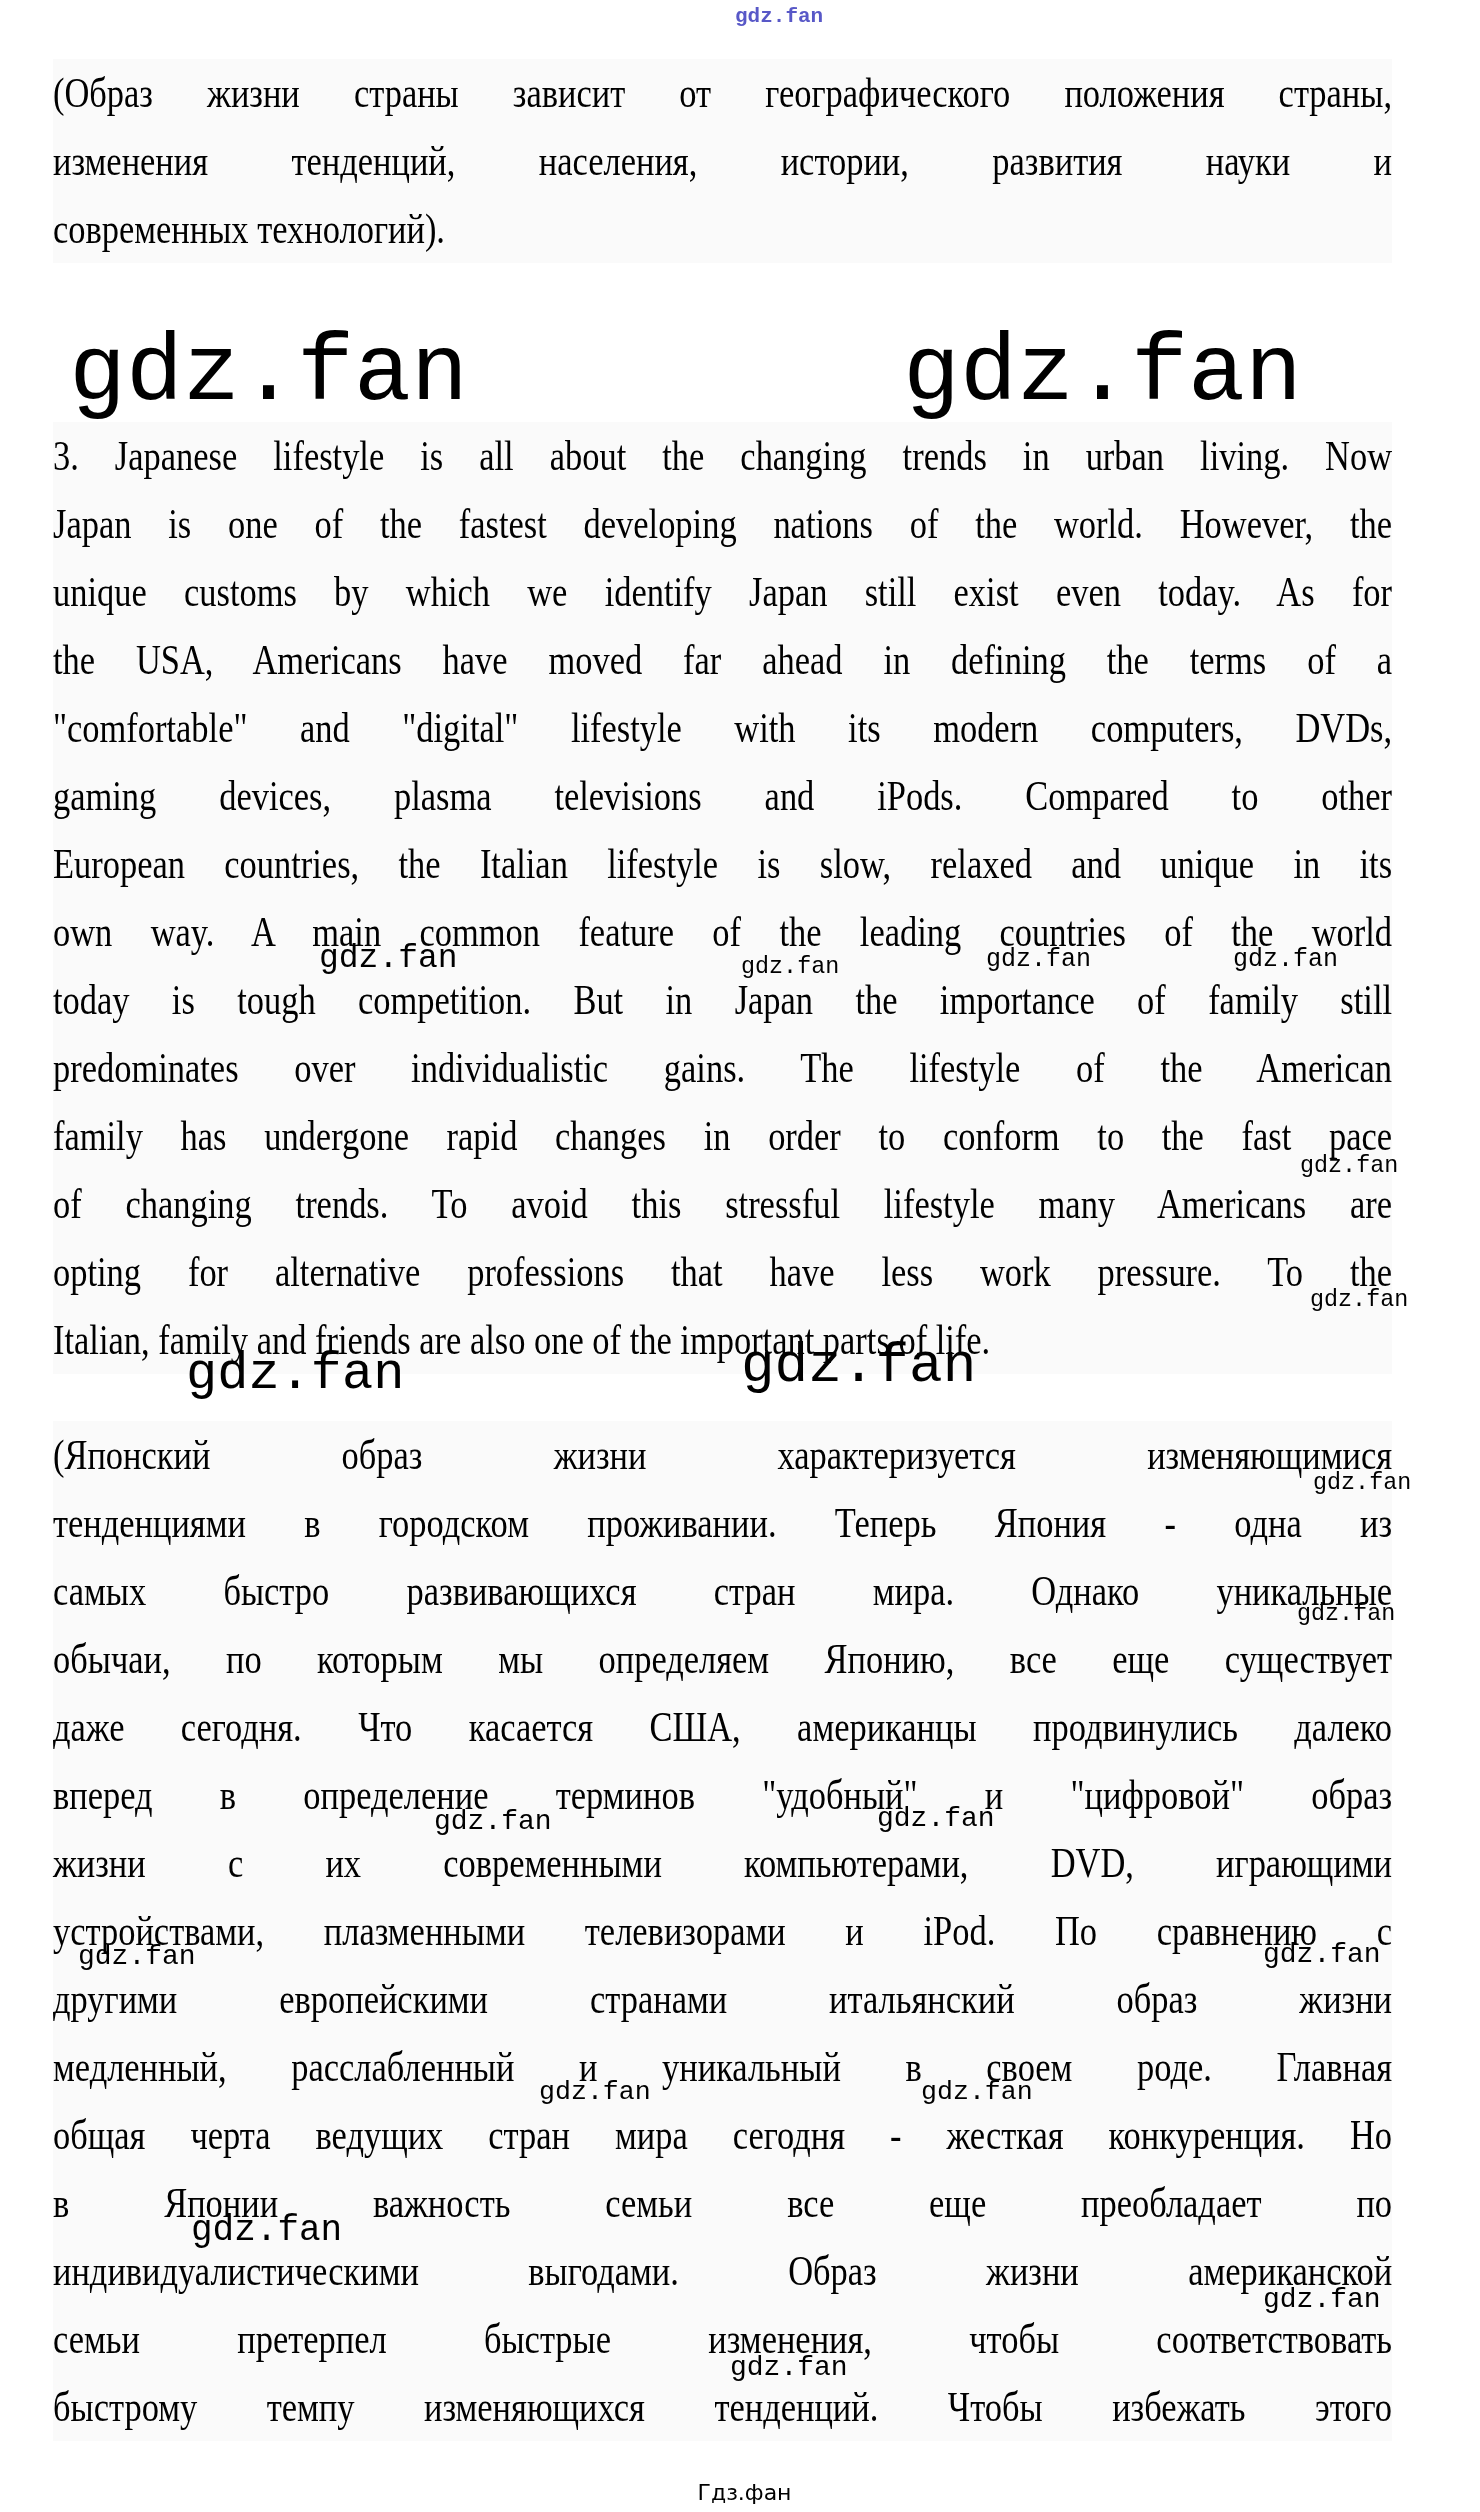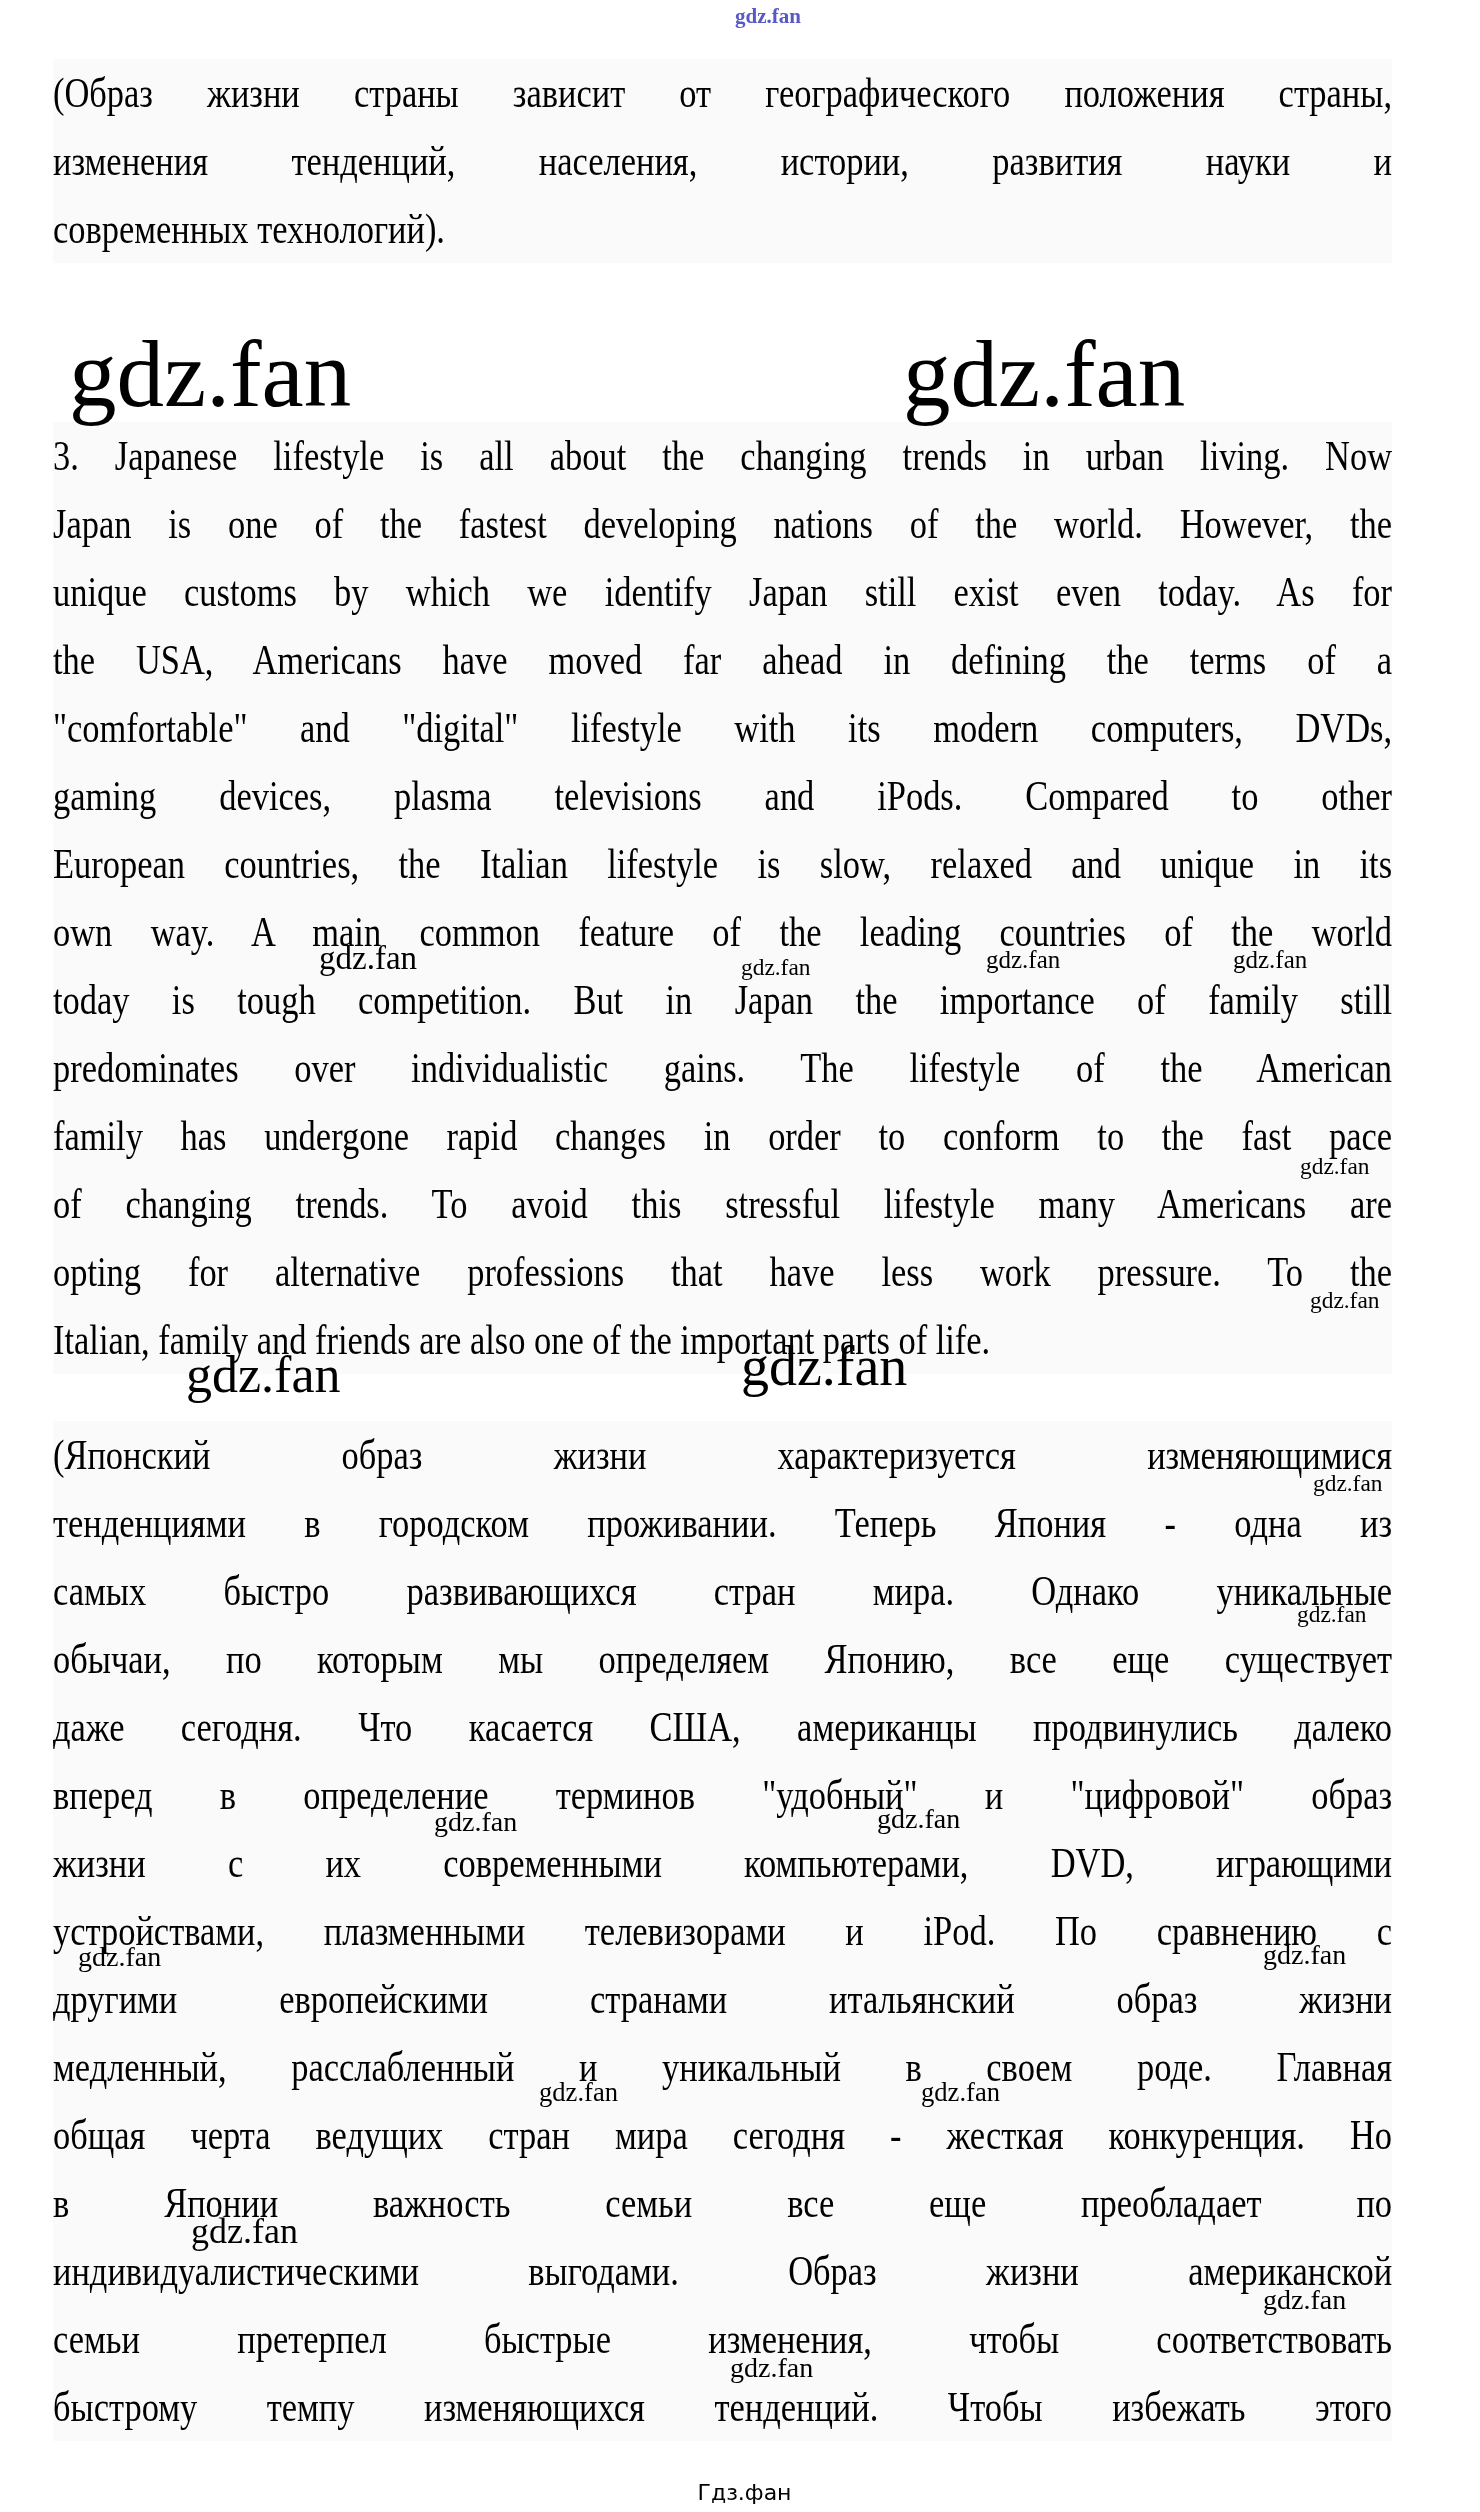--- a/index.html
+++ b/index.html
@@ -21,21 +21,21 @@
     line-height: 68px;
     height: 68px;
     text-align: justify;
     text-align-last: justify;
     background: rgba(0,0,0,0.02);
     white-space: normal;
   }
   .line.last { text-align-last: left; }
   .wm {
     position: absolute;
-    font-family: Liberation Serif, serif;
+    font-family: Liberation Mono, monospace;
     color: #000000;
     line-height: 1;
     white-space: nowrap;
   }
   .wm.big { font-size: 95px; }
   .wm.top-wm { font-weight: bold; opacity: 0.85; }
   .footer {
     position: absolute;
     left: 4px; top: 2480px;
     width: 100%;

